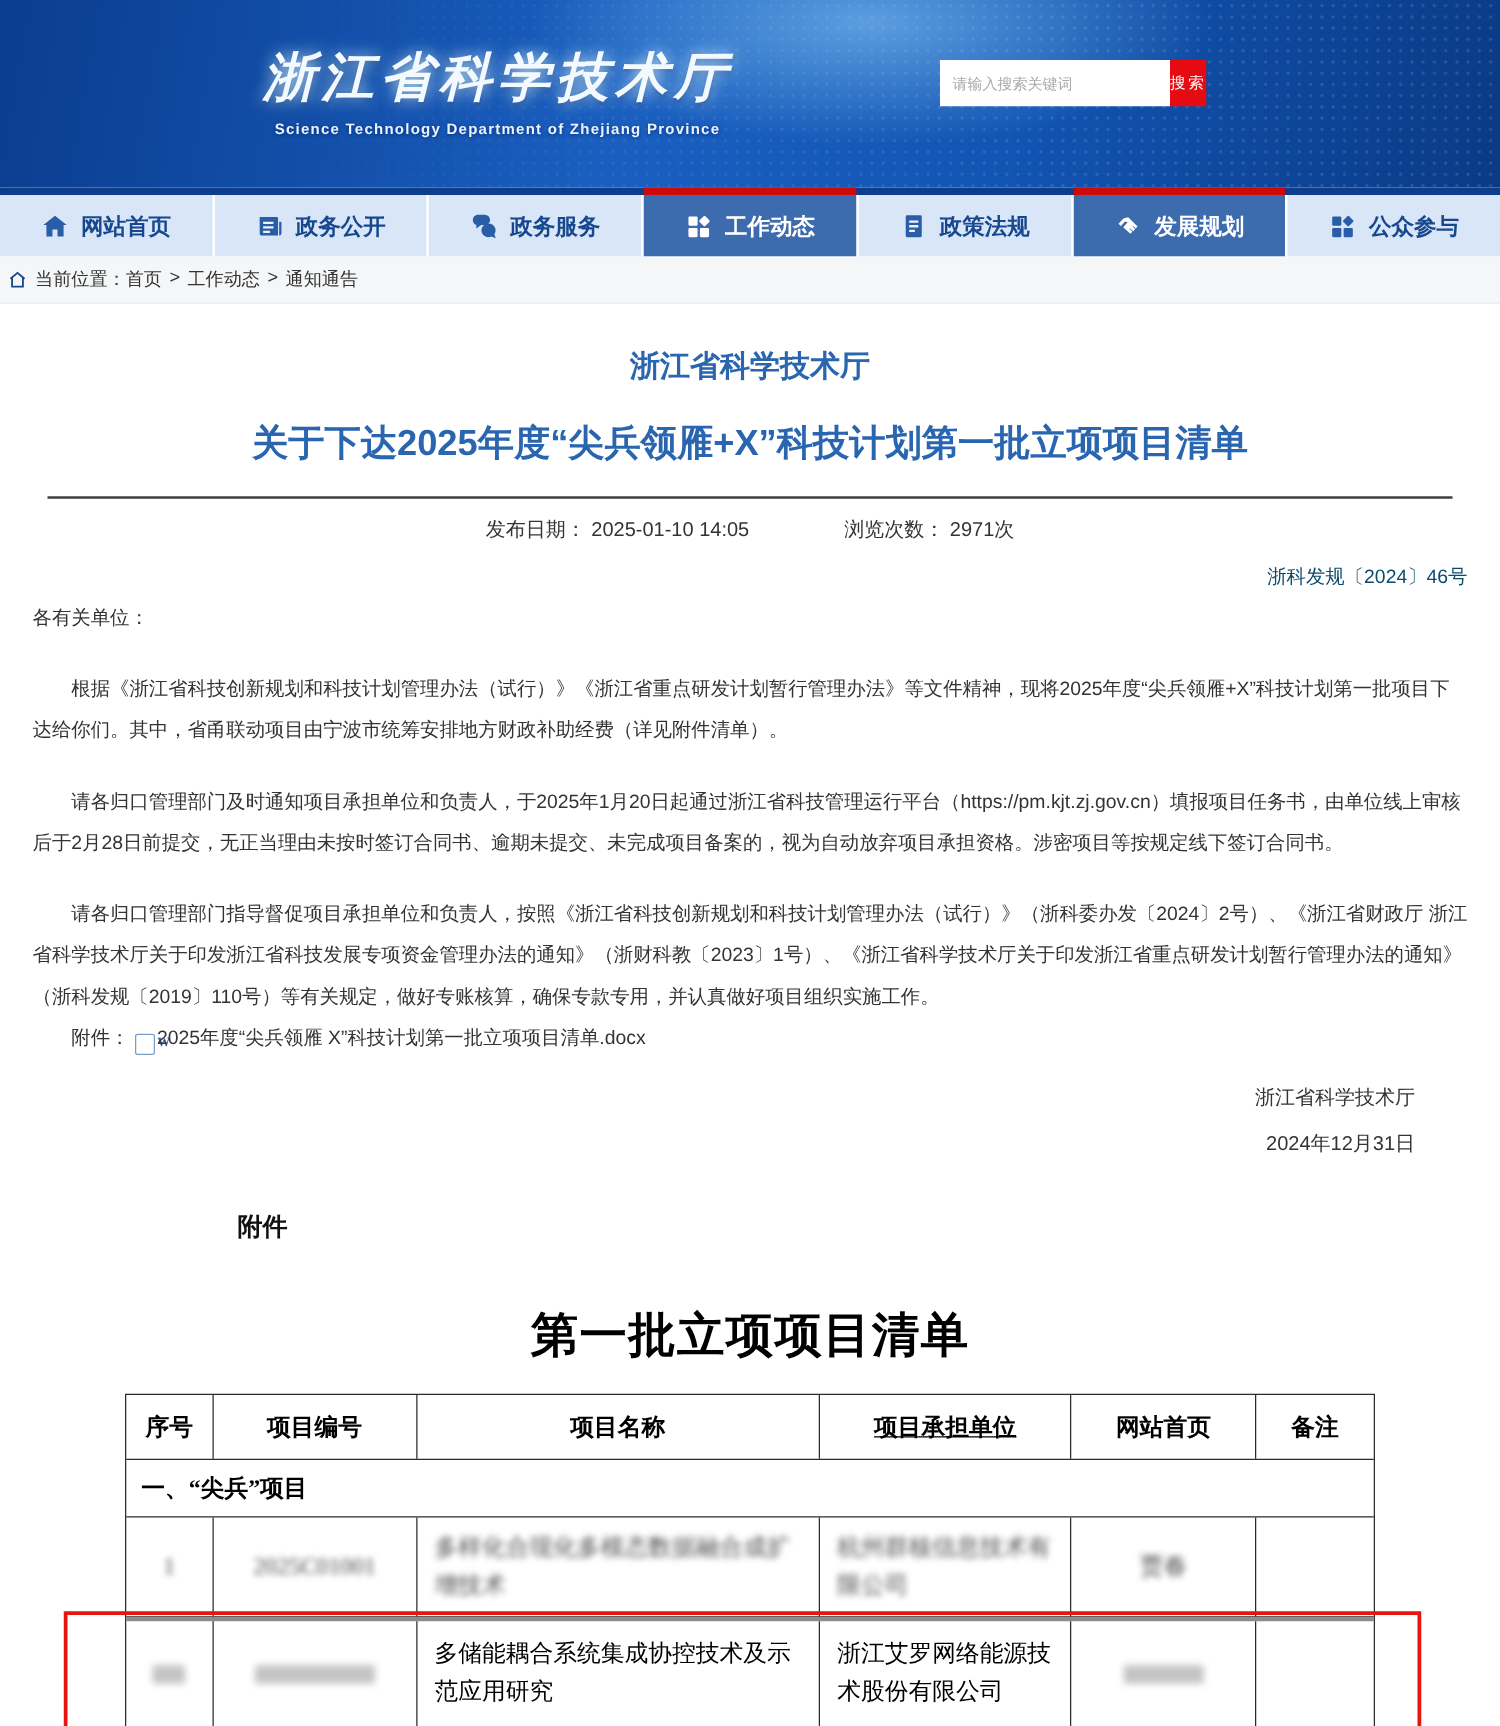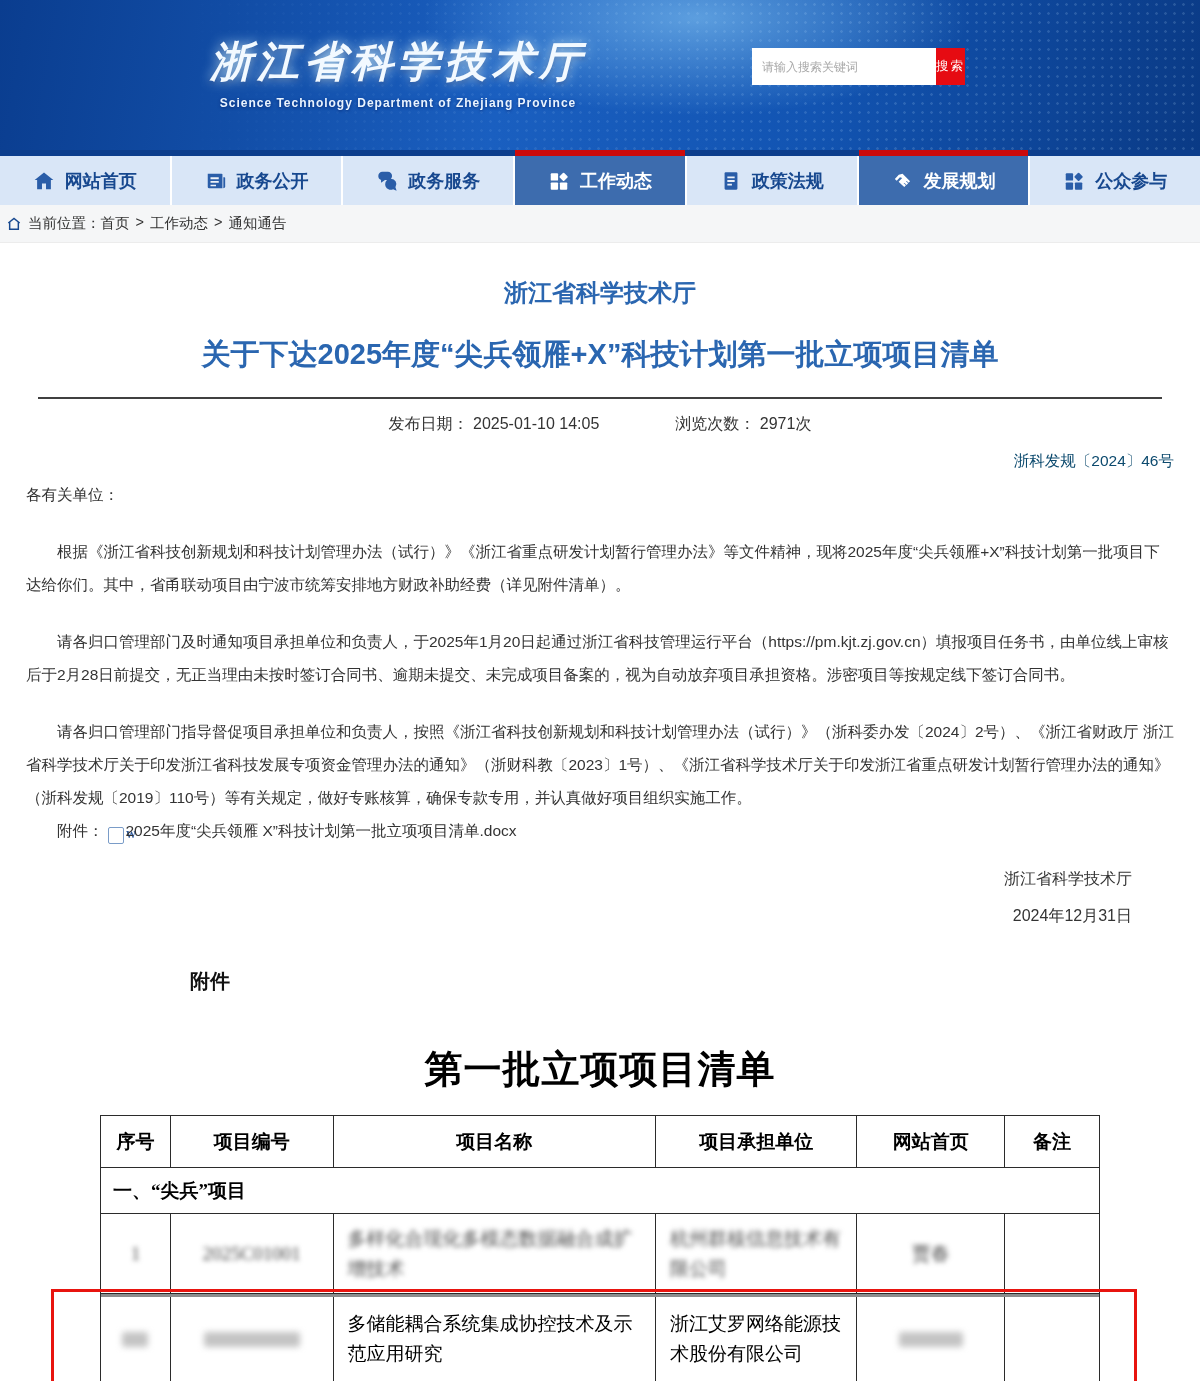--- a/index.html
+++ b/index.html
@@ -227,21 +227,21 @@
 <div class="attach-doc">
   <div class="ad-heading">附件</div>
   <div class="ad-title">
     <div>第一批立项项目清单</div>
   </div>
   <div class="ad-table-wrap">
       <div class="ad-row row-head">
         <div class="ad-cell" style="width: 7%;">序号</div>
         <div class="ad-cell" style="width: 16.3%;">项目编号</div>
         <div class="ad-cell" style="width: 32.3%;">项目名称</div>
-        <div class="ad-cell" style="width: 20.2%;">项目承担单位</div>
+        <div class="ad-cell" style="width: 20.2%; text-decoration: underline;">项目承担单位</div>
         <div class="ad-cell" style="width: 14.8%;">网站首页</div>
         <div class="ad-cell" style="width: 9.4%;">备注</div>
       </div>
       <div class="ad-row row-section">
         <div class="ad-cell" style="width: 100%;">一、“尖兵”项目</div>
       </div>
       <div class="ad-row row-data1">
         <div class="ad-cell" style="width: 7%;">
           <span class="cell-text t-blur">1</span>
         </div>

